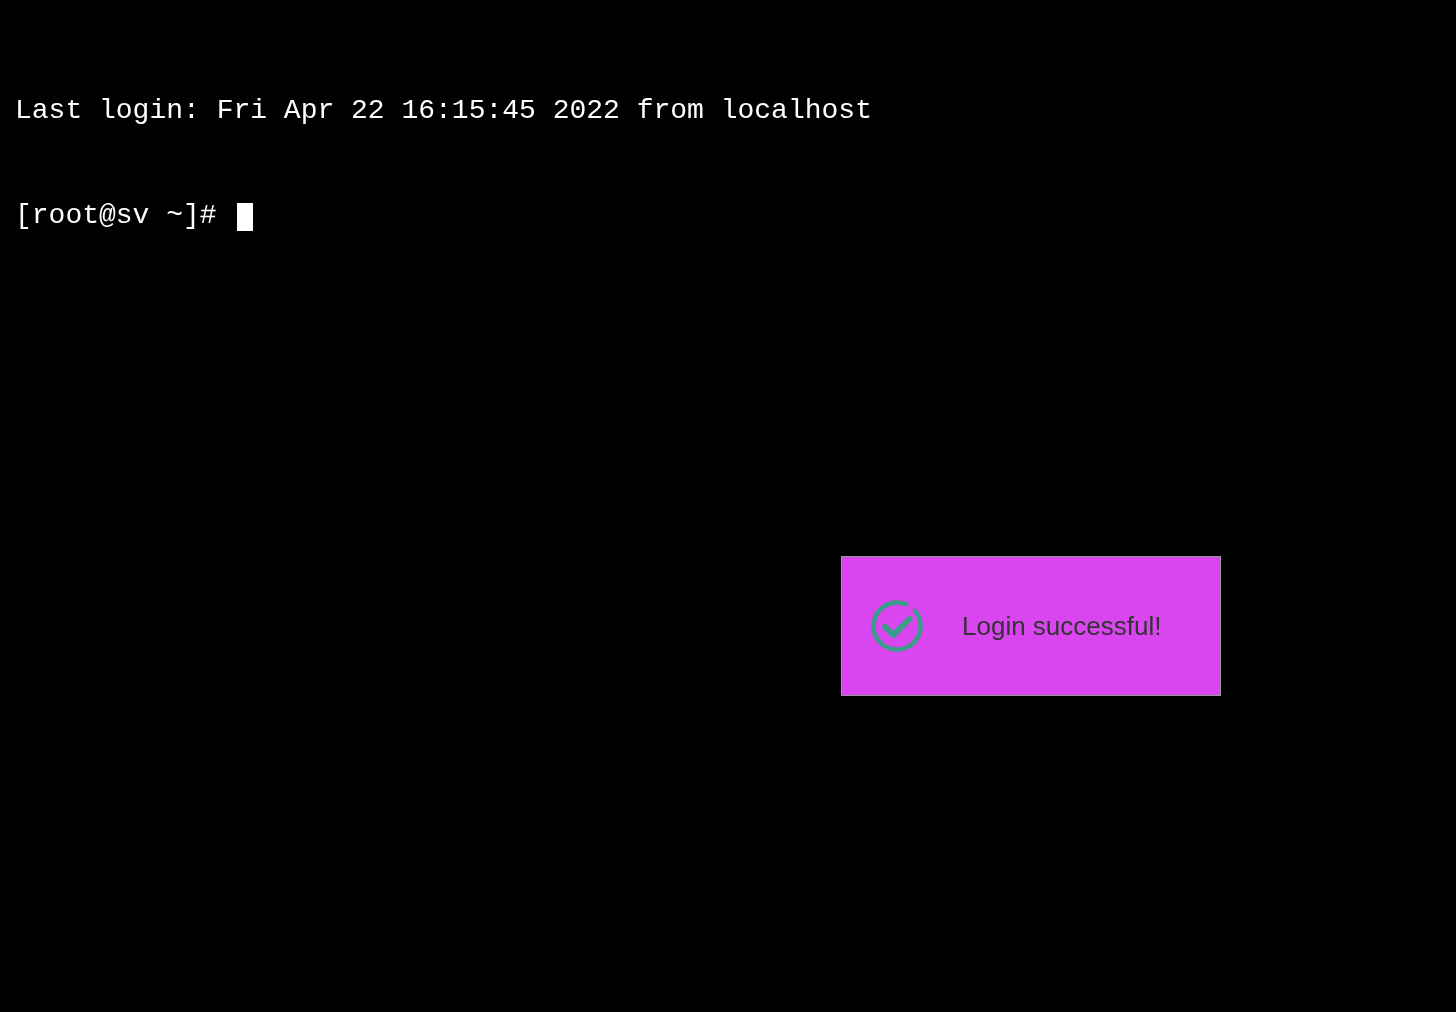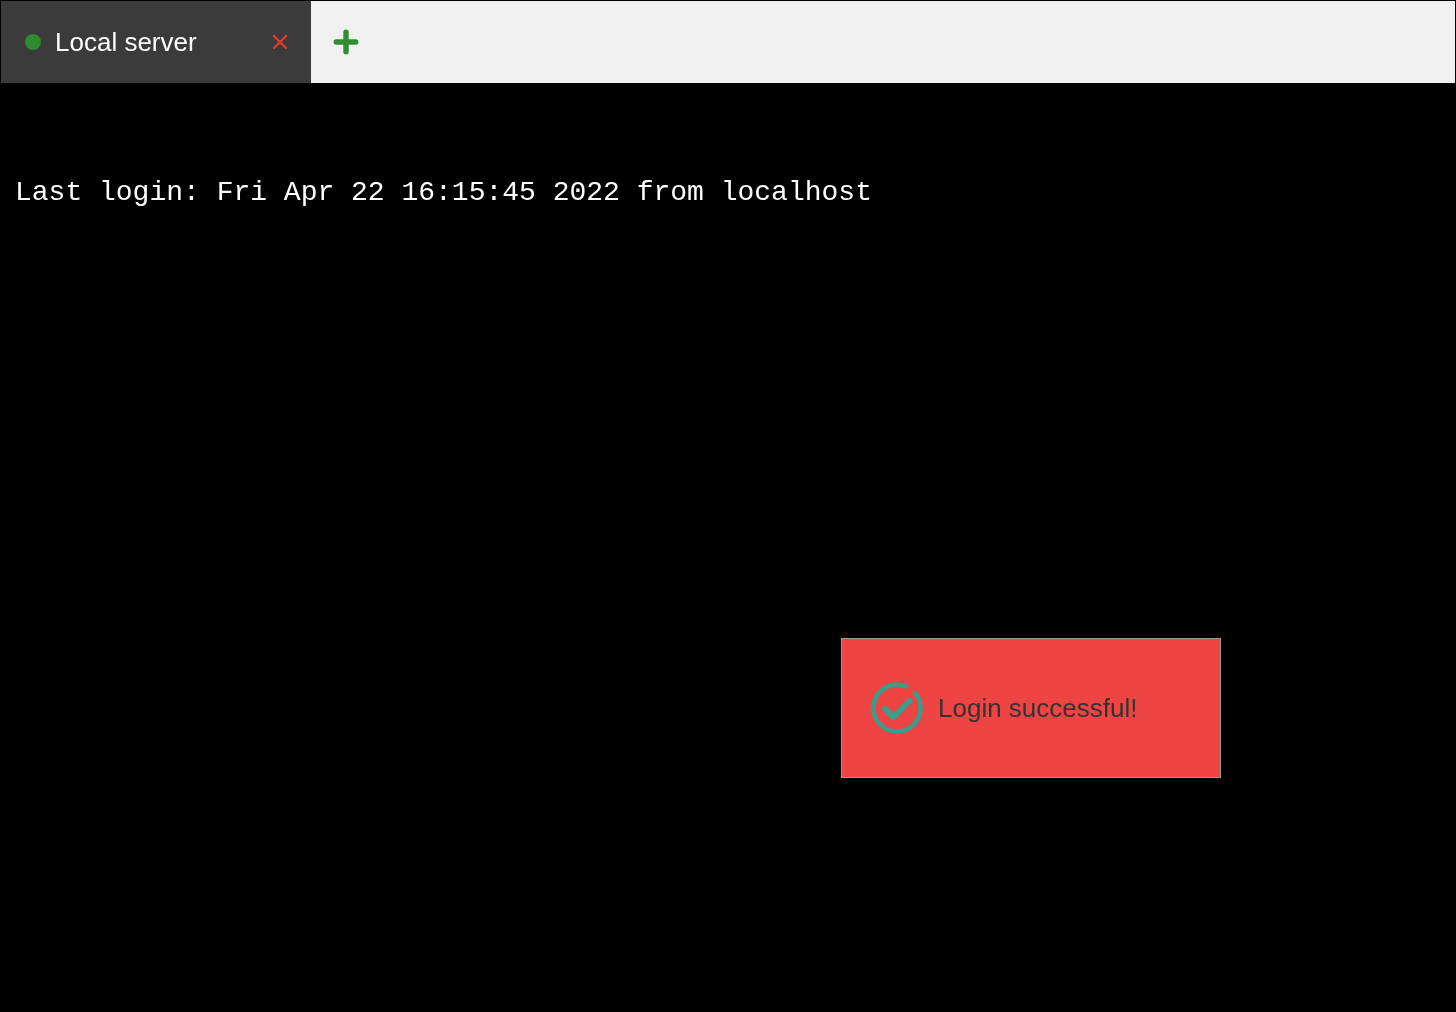--- a/index.html
+++ b/index.html
@@ -80,59 +80,42 @@
       vertical-align: text-bottom;
       margin-left: 4px;
     }
     
     .toast {
       position: absolute;
       left: 840px;
       top: 555px;
       width: 380px;
       height: 140px;
-      background: #ef4444;
+      background: #d946ef;
       border: 1px solid #999;
       box-shadow: 2px 3px 3px rgba(0,0,0,.35);
       display: flex;
       align-items: center;
-      gap: 12px;
+      gap: 36px;
       padding: 0 26px;
       color: #333;
       font-family: Arial, Helvetica, sans-serif;
       font-size: 26px;
     }
     .toast-icon { width: 58px; height: 58px; flex: 0 0 auto; }
   </style>
 </head>
 <body>
 
 <div class="app">
 
-  <div class="tabbar">
-    <div class="tab">
-      <span class="status-dot"></span>
-      <span class="tab-title">Local server</span>
-      <span class="tab-close">
-        <svg viewBox="0 0 24 24">
-          <line x1="4" y1="4" x2="20" y2="20" stroke="#e03c31" stroke-width="3.2" stroke-linecap="round"></line>
-          <line x1="20" y1="4" x2="4" y2="20" stroke="#e03c31" stroke-width="3.2" stroke-linecap="round"></line>
-        </svg>
-      </span>
-    </div>
-    <div class="new-tab">
-      <svg viewBox="0 0 24 24">
-        <line x1="12" y1="3" x2="12" y2="21" stroke="#2f8f2f" stroke-width="5" stroke-linecap="round"></line>
-        <line x1="3" y1="12" x2="21" y2="12" stroke="#2f8f2f" stroke-width="5" stroke-linecap="round"></line>
-      </svg>
-    </div>
-  </div>
 
   <div class="terminal">
     <div class="term-line">Last login: Fri Apr 22 16:15:45 2022 from localhost</div>
+    <div class="term-line"><span>[root@sv ~]# </span><span class="cursor"></span></div>
 
     
     <div class="toast">
       <svg class="toast-icon" viewBox="0 0 64 64">
         <circle cx="32" cy="32" r="26" fill="none" stroke="#3a9d8a" stroke-width="5" stroke-dasharray="150 30" stroke-linecap="round" transform="rotate(-40 32 32)"></circle>
         <path d="M19 33 L28 42 L46 24" fill="none" stroke="#3a9d8a" stroke-width="6.5" stroke-linecap="round" stroke-linejoin="round"></path>
       </svg>
       <span>Login successful!</span>
     </div>
   </div>

